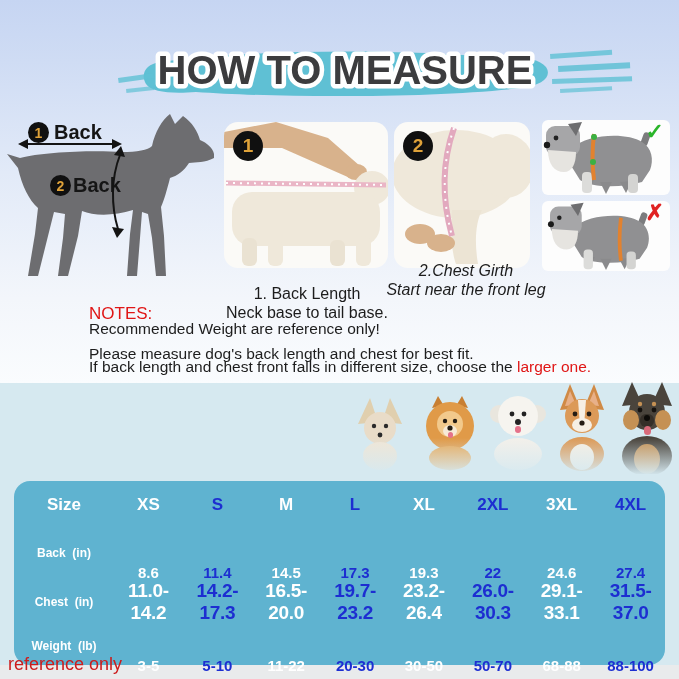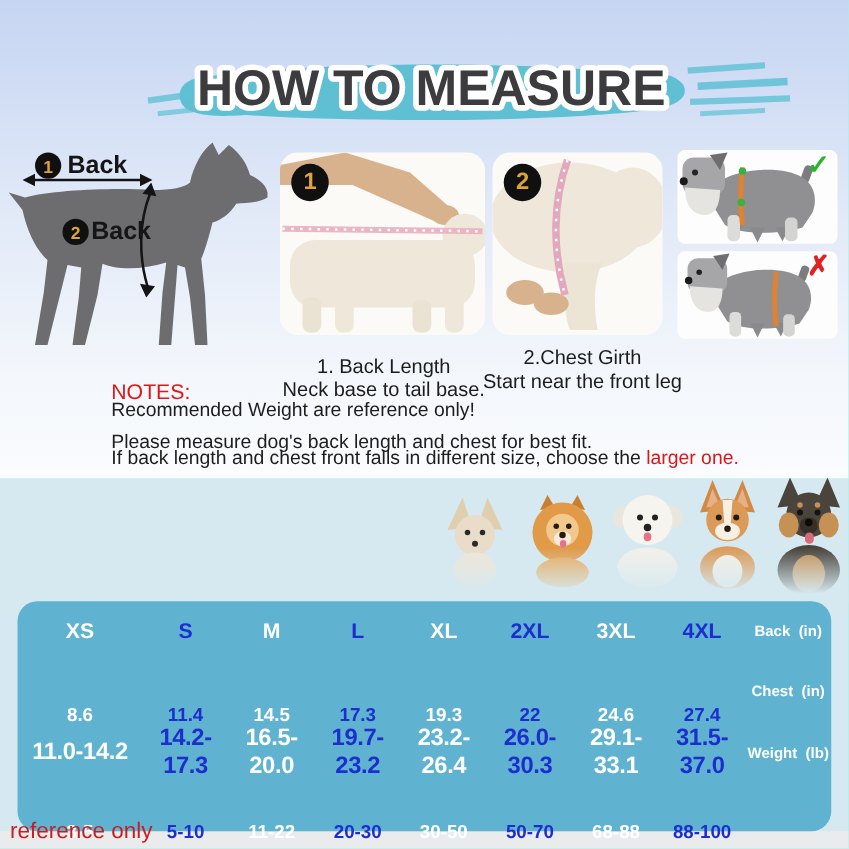--- a/index.html
+++ b/index.html
@@ -28,21 +28,21 @@
   .card2{left:394px;top:122px;width:136px;height:146px;}
   .miniphoto{position:absolute;left:542px;width:128px;background:#fdfdfd;border-radius:6px;overflow:hidden;}
   .photoA{top:120px;height:75px;}
   .photoB{top:201px;height:70px;}
   .mark{position:absolute;right:6px;top:0px;font-size:22px;font-weight:bold;line-height:24px;}
   .mark.ok{color:#2ab52a;}
   .mark.bad{color:#e02222;}
 
   .caption{position:absolute;text-align:center;color:#1c1c1c;font-size:16px;line-height:19px;}
   .cap1{left:212px;top:272px;width:190px;margin-top:12px;}
-  .cap2{left:376px;top:277px;width:180px;}
+  .cap2{left:376px;top:261px;width:180px;font-style:italic;}
 
   
   .notes-heading{position:absolute;left:89px;top:304px;color:#e01616;font-weight:normal;font-size:17px;}
   .notes-line{position:absolute;left:89px;color:#1d1d1d;font-size:15.5px;white-space:nowrap;}
   .nl1{top:320px;} .nl2{top:345px;} .nl3{top:358px;}
   .red-em{color:#e01616;}
 
   
   .dog{position:absolute;}
   .dogs-fade{position:absolute;left:340px;top:438px;width:339px;height:44px;
@@ -257,20 +257,21 @@
     <circle cx="38" cy="28" r="2.4" fill="#16120e"></circle>
     <rect x="24" y="32" width="14" height="13" rx="6" fill="#352f28"></rect>
     <circle cx="31" cy="36" r="3" fill="#0d0b08"></circle>
     <rect x="28" y="44" width="7" height="9" rx="3.5" fill="#d96a7a"></rect>
     <ellipse cx="31" cy="74" rx="25" ry="20" fill="#4a443c"></ellipse>
     <ellipse cx="31" cy="77" rx="13" ry="15" fill="#c59154"></ellipse>
   </svg>
   <div class="dogs-fade"></div>
 
   <div class="size-table">
+    <div class="cell t-head c-white">Size</div>
     <div class="cell t-head c-white">XS</div>
     <div class="cell t-head c-blue">S</div>
     <div class="cell t-head c-white">M</div>
     <div class="cell t-head c-blue">L</div>
     <div class="cell t-head c-white">XL</div>
     <div class="cell t-head c-blue">2XL</div>
     <div class="cell t-head c-white">3XL</div>
     <div class="cell t-head c-blue">4XL</div>
 
     <div class="cell t-label c-white">Back  (in)</div>

